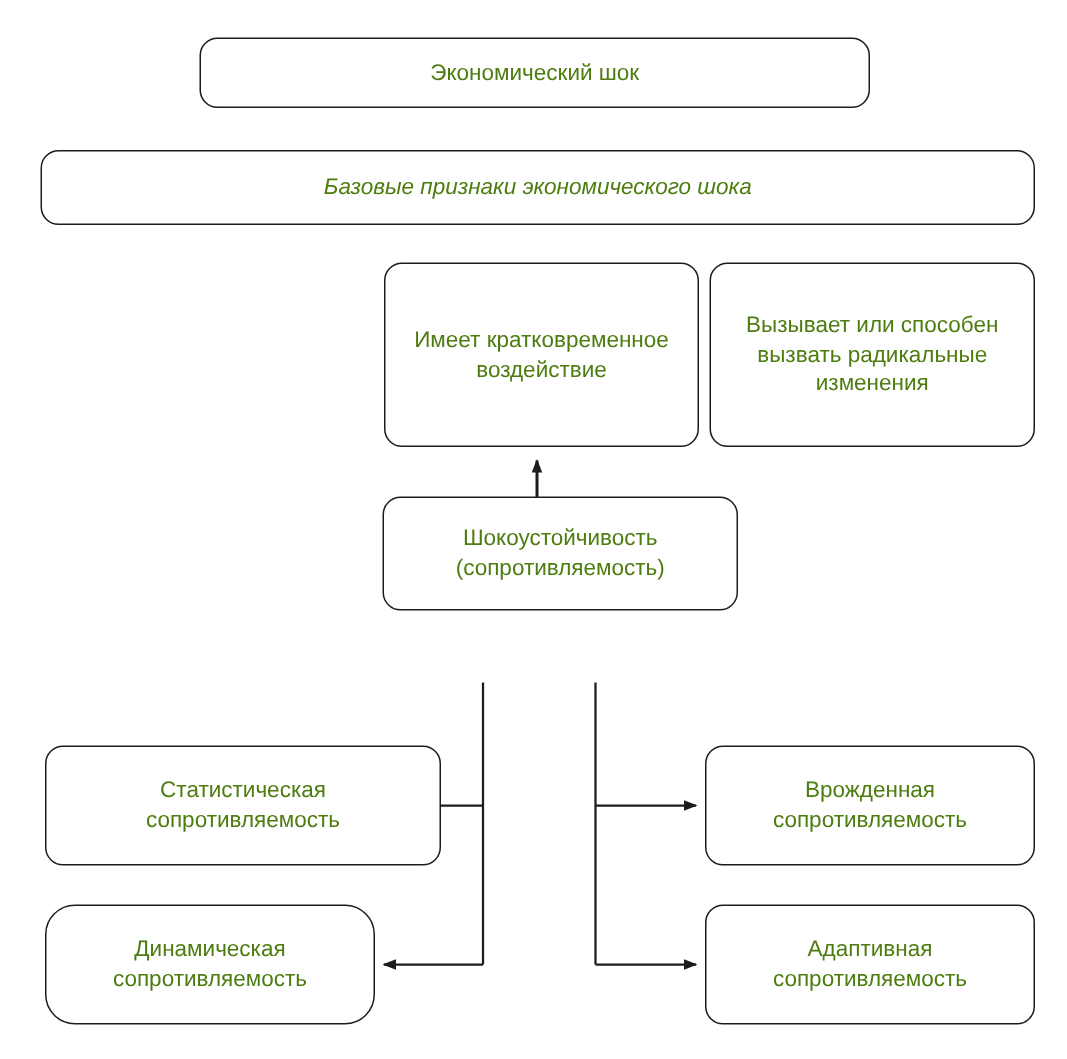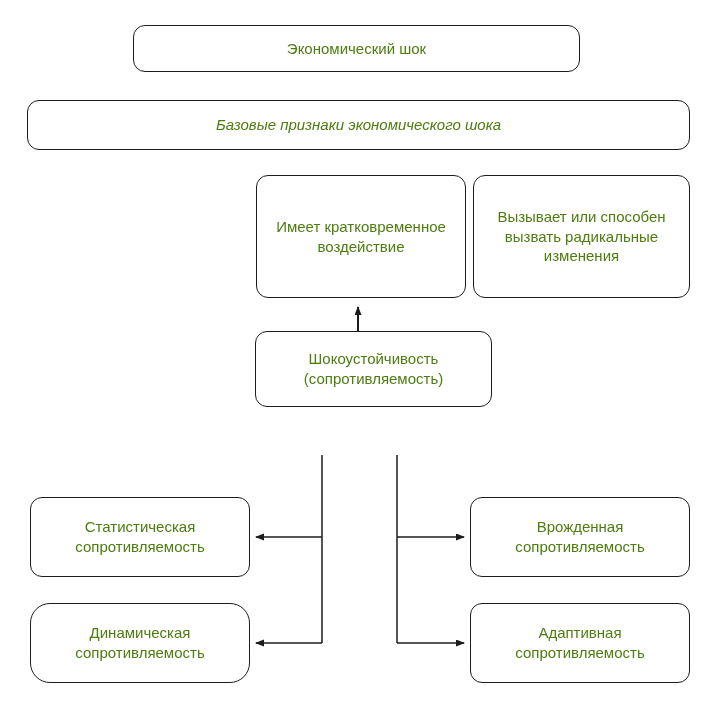--- a/index.html
+++ b/index.html
@@ -36,21 +36,21 @@
     font-size: 15px;
     line-height: 1.32;
     padding: 6px 14px;
   }
   .box-title        { left:133px; top:25px;  width:447px; height:47px; }
   .box-subtitle     { left:27px;  top:100px; width:663px; height:50px;font-style:italic; }
   .box-feature-1    { left:30px;  top:175px; width:219px; height:123px; }
   .box-feature-2    { left:256px; top:175px; width:210px; height:123px; }
   .box-feature-3    { left:473px; top:175px; width:217px; height:123px; }
   .box-center       { left:243px; top:331px; width:237px; height:76px;margin-left:12px; }
-  .box-left-1       { left:30px;  top:497px; width:220px; height:80px; }
+  .box-left-1       { left:30px;  top:497px; width:264px; height:80px; }
   .box-left-2       { left:30px;  top:603px; width:220px; height:80px;border-radius:20px; }
   .box-right-1      { left:470px; top:497px; width:220px; height:80px; }
   .box-right-2      { left:470px; top:603px; width:220px; height:80px; }
 </style>
 </head>
 <body>
 
 <div class="canvas">
 
   <svg class="connectors" viewBox="0 0 711 706" xmlns="http://www.w3.org/2000/svg">

